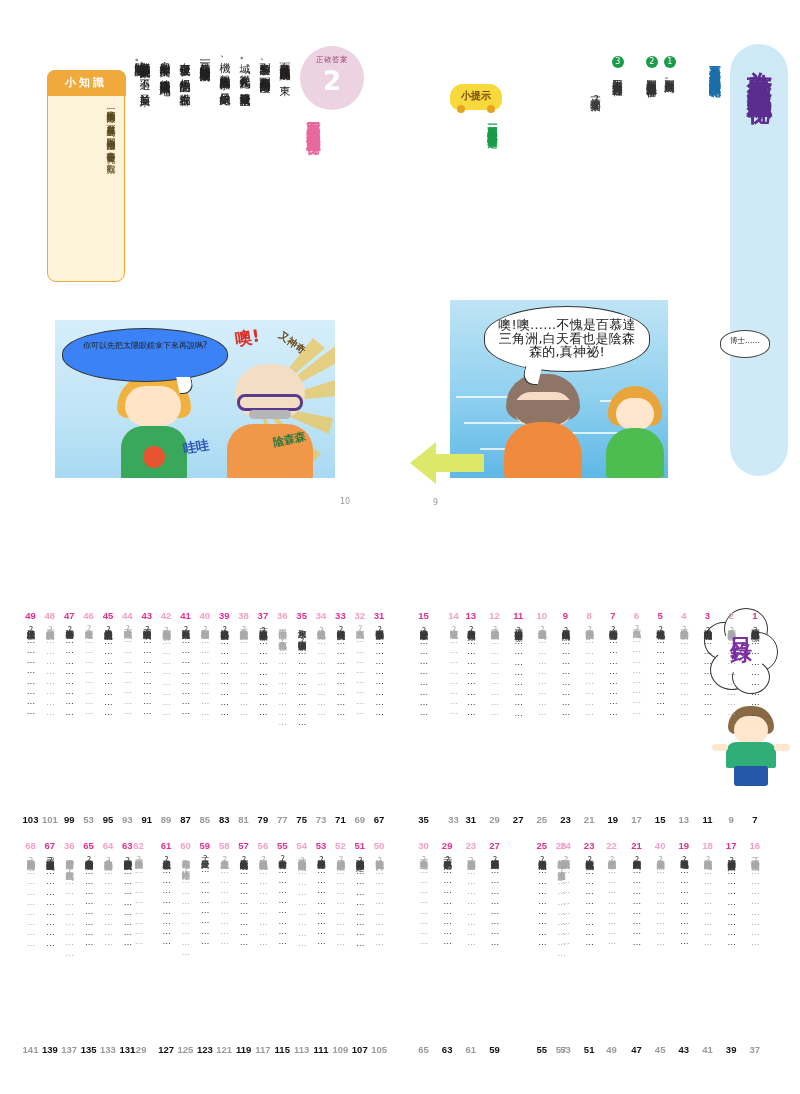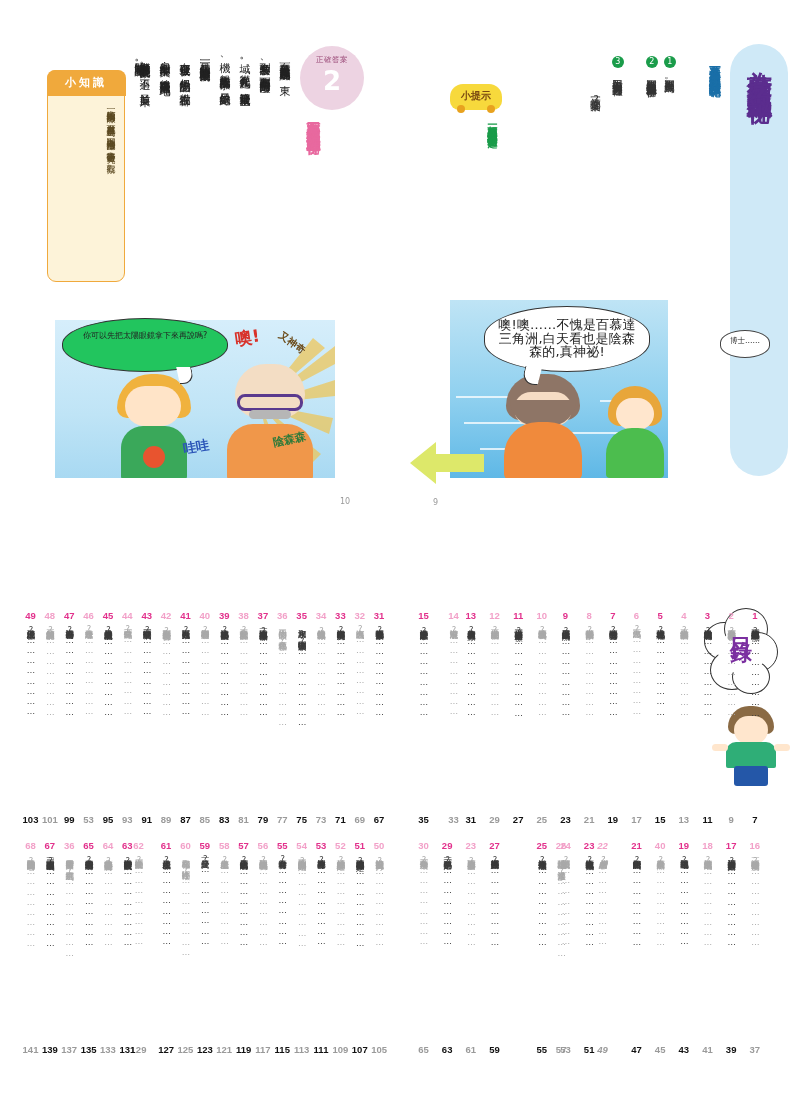--- a/index.html
+++ b/index.html
@@ -184,22 +184,22 @@
     position:absolute; right:6px; top:32px; height:172px;
     writing-mode: vertical-rl; text-orientation: upright;
     font-size:9px; color:#5c4a22; line-height:14px; letter-spacing:.4px;
   }
   .illus-l{
     position:absolute; left:55px; top:320px; width:280px;height:158px;
     background:linear-gradient(#d6eefb 0%, #bfe4f6 60%, #a8d9f2 100%);
     overflow:hidden;
   }
   .bubble-l{
-    position:absolute; left:62px; top:318px; width:166px;height:54px;
-    background:#22c55e;border:1.4px solid #333;border-radius:50%/48%; z-index:4;
+    position:absolute; left:62px; top:328px; width:166px;height:54px;
+    background:#3b82f6;border:1.4px solid #333;border-radius:50%/48%; z-index:4;
   }
   .bubble-l .bt{
     position:absolute;left:8px;right:8px;top:10px;text-align:center;
     font-size:8px;color:#222;line-height:13px;
   }
   .bubble-l::after{
     content:"";position:absolute;right:34px;bottom:-13px;width:14px;height:16px;
     background:#fff;border-right:1.4px solid #333;border-bottom:1.4px solid #333;
     border-radius:0 0 12px 0; transform:skewX(12deg);
   }
@@ -501,21 +501,21 @@
         <div class="toc-entry evn" style="right: 94.6667px; left: 236.667px;">
           <div class="idx">40</div>
           <div class="txt">為什麼有些泉水是熱的?……………………</div>
           <div class="pg">45</div>
         </div>
         <div class="toc-entry odd" style="right: 118.333px; left: 213px;">
           <div class="idx">21</div>
           <div class="txt">河流都是彎彎曲曲的嗎?……………………</div>
           <div class="pg">47</div>
         </div>
-        <div class="toc-entry evn" style="right: 142px; left: 179px; font-style: italic;">
+        <div class="toc-entry evn" style="right: 142px; left: 188px;">
           <div class="idx">22</div>
           <div class="txt">鹹水湖是怎麼形成的?……………………</div>
           <div class="pg">49</div>
         </div>
         <div class="toc-entry odd" style="right: 165.667px; left: 165.667px;">
           <div class="idx">23</div>
           <div class="txt">在山區的地震會比較強烈嗎?……………………</div>
           <div class="pg">51</div>
         </div>
         <div class="toc-entry evn" style="right: 189.333px; left: 142px;">

